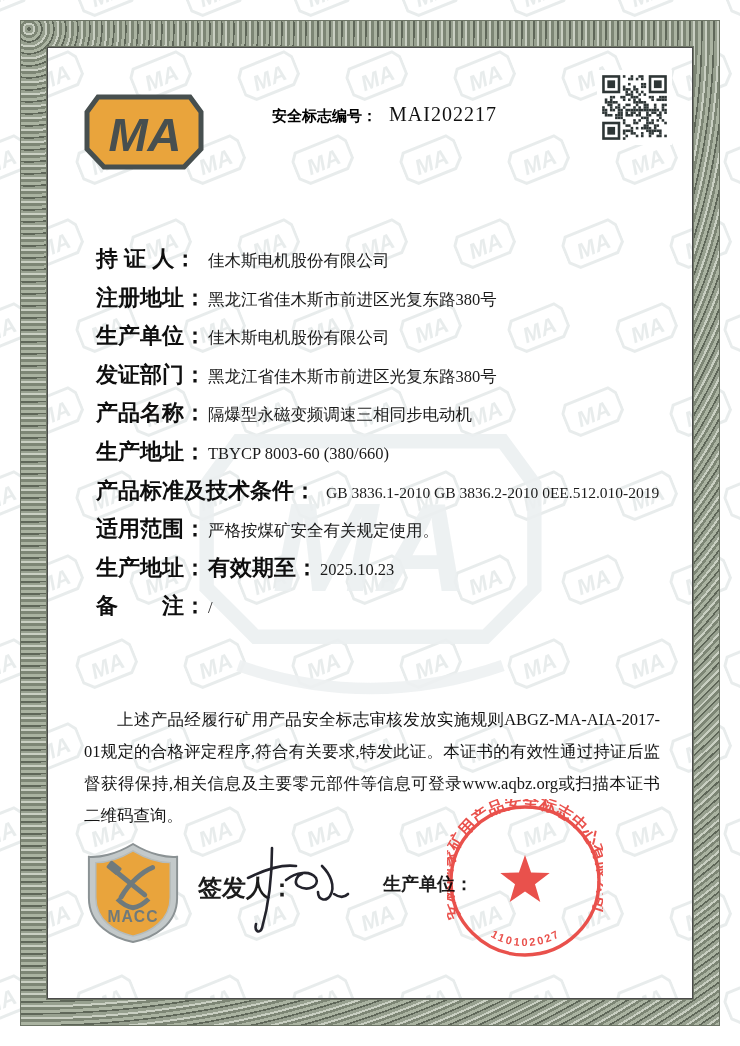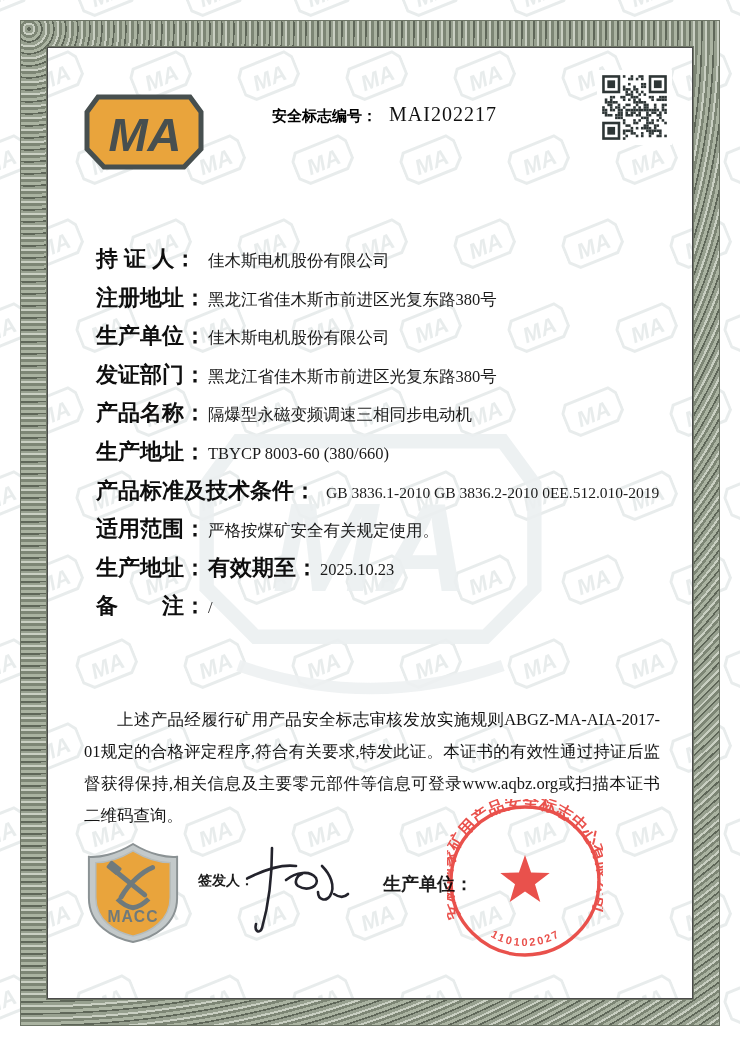--- a/index.html
+++ b/index.html
@@ -46,21 +46,21 @@
   .row .value.v2{flex:0 0 210px;}
   .row .label.l2{flex:0 0 112px;}
 
   .statement{
     position:absolute; left:84px; top:704px; width:576px;
     font-size:16.5px; line-height:32px; text-align:justify; text-indent:2em;
     font-family:"Liberation Serif", serif; color:#151515;
   }
 
   .macc{position:absolute; left:84px; top:842px; width:98px; height:102px;}
-  .signer{position:absolute; left:198px; top:872px; font-size:14px; font-weight:700;}
+  .signer{position:absolute; left:198px; top:872px; font-size:24px; font-weight:700;}
   .signature{position:absolute; left:238px; top:836px; width:112px; height:104px;}
   .issuer{position:absolute; left:383px; top:872px; font-size:18px; font-weight:700;}
   .stamp{position:absolute; left:447px; top:799px; width:156px; height:164px; mix-blend-mode:multiply; opacity:.93;}
 </style>
 </head>
 <body>
 
 <div class="page">
 
   <div class="wm-layer" id="wm-layer">

